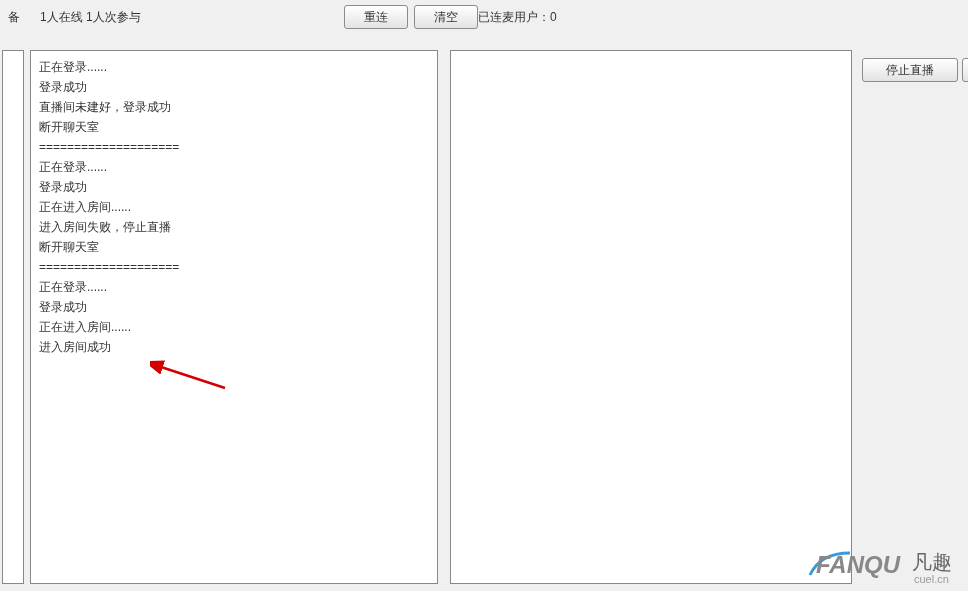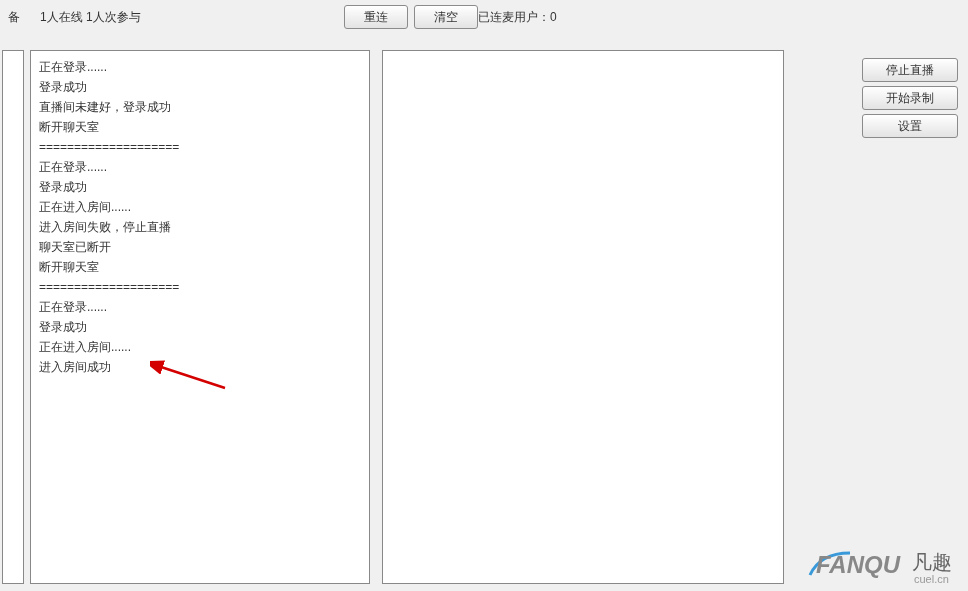--- a/index.html
+++ b/index.html
@@ -58,21 +58,21 @@
       display: flex;
     }
     .left-strip {
       width: 22px;
       height: 534px;
       margin-left: 2px;
       background: #fff;
       border: 1px solid #888;
     }
     .log-panel {
-      width: 340px;
+      width: 408px;
       height: 534px;
       margin-left: 6px;
       background: #fff;
       border: 1px solid #888;
       padding: 6px 8px;
       line-height: 20px;
       color: #333;
       overflow: hidden;
       position: relative;
     }
@@ -83,21 +83,21 @@
       margin-left: 12px;
       background: #fff;
       border: 1px solid #888;
     }
     .right-col {
       position: absolute;
       right: 6px;
       top: 0;
       width: 100px;
       display: flex;
-      flex-direction: column;
+      flex-direction: row;
       gap: 4px;
       padding-top: 8px;
     }
     .right-col .win-button {
       width: 96px;
       min-width: 96px;
     }
     .arrow-annotation {
       position: absolute;
       left: 150px;
@@ -132,21 +132,20 @@
   <div class="log-panel">
     <div class="log-line">正在登录......</div>
     <div class="log-line">登录成功</div>
     <div class="log-line">直播间未建好，登录成功</div>
     <div class="log-line">断开聊天室</div>
     <div class="log-line">====================</div>
     <div class="log-line">正在登录......</div>
     <div class="log-line">登录成功</div>
     <div class="log-line">正在进入房间......</div>
     <div class="log-line">进入房间失败，停止直播</div>
-    <div class="log-line">聊天室已断开</div>
     <div class="log-line">断开聊天室</div>
     <div class="log-line">====================</div>
     <div class="log-line">正在登录......</div>
     <div class="log-line">登录成功</div>
     <div class="log-line">正在进入房间......</div>
     <div class="log-line">进入房间成功</div>
   </div>
 
   <div class="middle-panel"></div>
 

